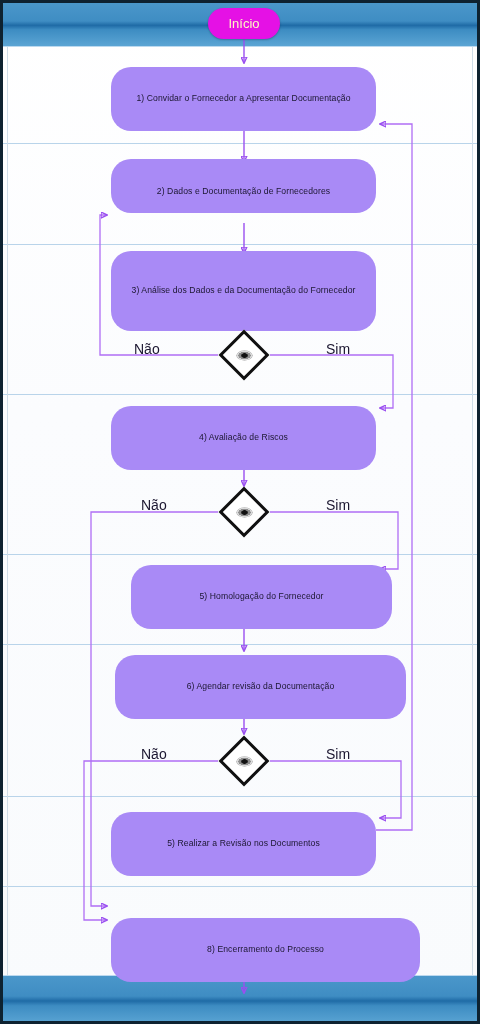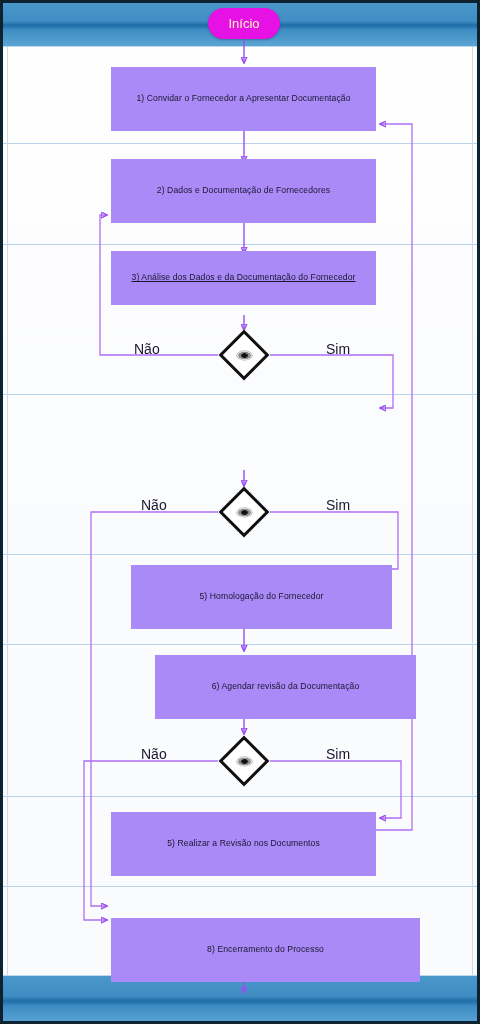--- a/index.html
+++ b/index.html
@@ -39,20 +39,21 @@
   .node{
     position:absolute;
     background:#a98af6;
     display:flex; align-items:center; justify-content:center;
     text-align:center;
     color:#1b1630;
     font-size:8.6px;
     line-height:1.3;
     padding:16px 10px;
     letter-spacing:0.1px;
+    border-radius:20px;
   }
   .terminator{
     position:absolute;
     background:#e511e5;
     border-radius:999px;
     display:flex; align-items:center; justify-content:center;
     color:#fef9c3;
     font-size:13px;
     box-shadow:0 1px 2px rgba(0,0,0,.25);
   }
@@ -163,34 +164,37 @@
   </div>
 
   <div class="terminator" style="left:205px; top:989px; width:72px; height:31px;margin-top:33px;">
     <span>Fim</span>
   </div>
 
   <div class="node" style="left:108px; top:64px; width:265px; height:64px;">
     <span>1) Convidar o Fornecedor a Apresentar Documentação</span>
   </div>
 
-  <div class="node" style="left:108px; top:156px; width:265px; height:64px;">
+  <div class="node" style="left:108px; top:156px; width:265px; height:54px;align-items:flex-end;">
     <span>2) Dados e Documentação de Fornecedores</span>
   </div>
 
-  <div class="node" style="left:108px; top:248px; width:265px; height:54px;text-decoration:underline;">
+  <div class="node" style="left:108px; top:248px; width:265px; height:80px;">
     <span>3) Análise dos Dados e da Documentação do Fornecedor</span>
   </div>
 
+  <div class="node" style="left:108px; top:403px; width:265px; height:64px;">
+    <span>4) Avaliação de Riscos</span>
+  </div>
 
   <div class="node" style="left:128px; top:562px; width:261px; height:64px;">
     <span>5) Homologação do Fornecedor</span>
   </div>
 
-  <div class="node" style="left:112px; top:652px; width:261px; height:64px;margin-left:40px;">
+  <div class="node" style="left:112px; top:652px; width:291px; height:64px;">
     <span>6) Agendar revisão da Documentação</span>
   </div>
 
   <div class="node" style="left:108px; top:809px; width:265px; height:64px;">
     <span>5) Realizar a Revisão nos Documentos</span>
   </div>
 
   <div class="node" style="left:108px; top:915px; width:309px; height:64px;">
     <span>8) Encerramento do Processo</span>
   </div>

